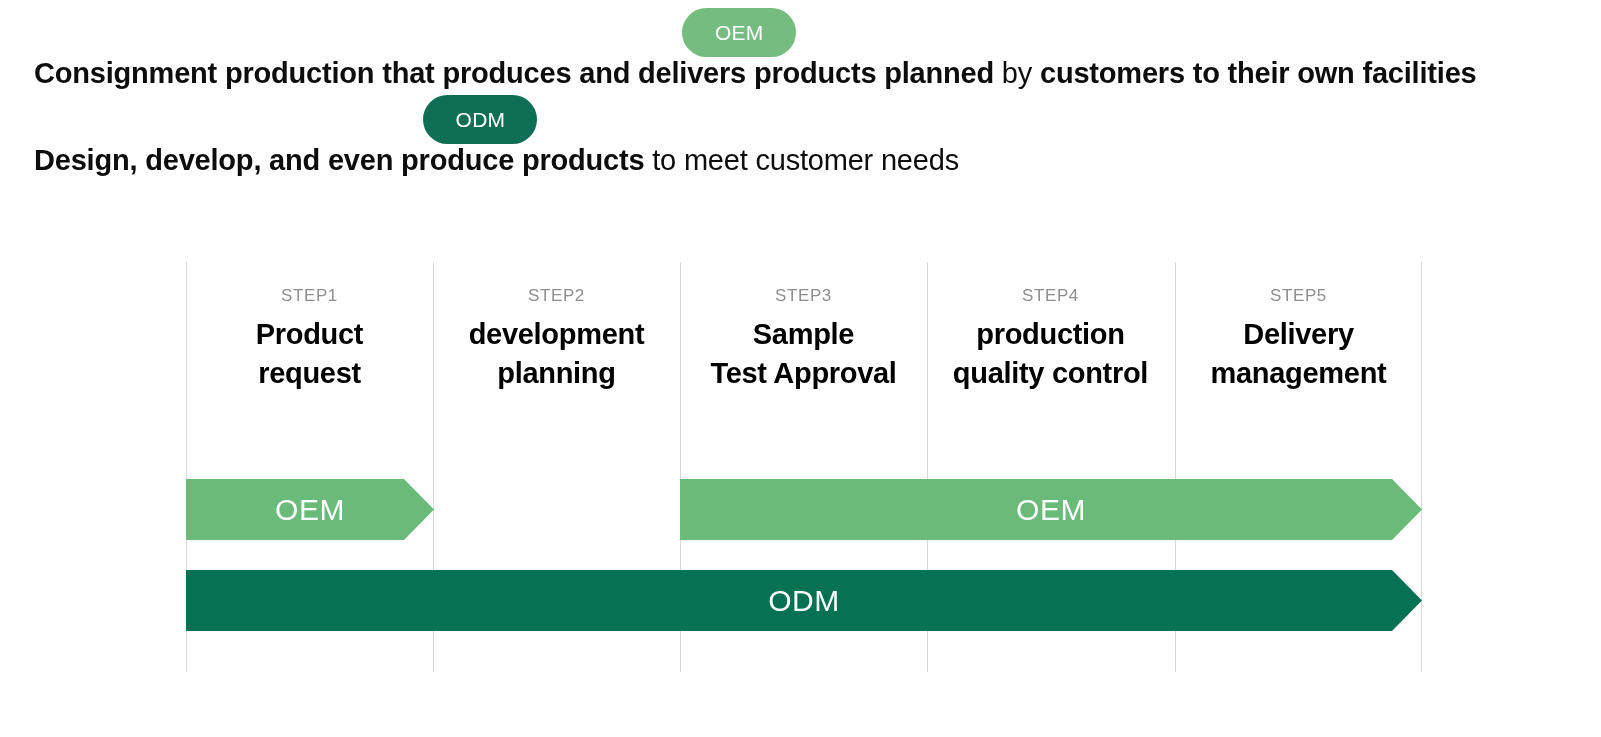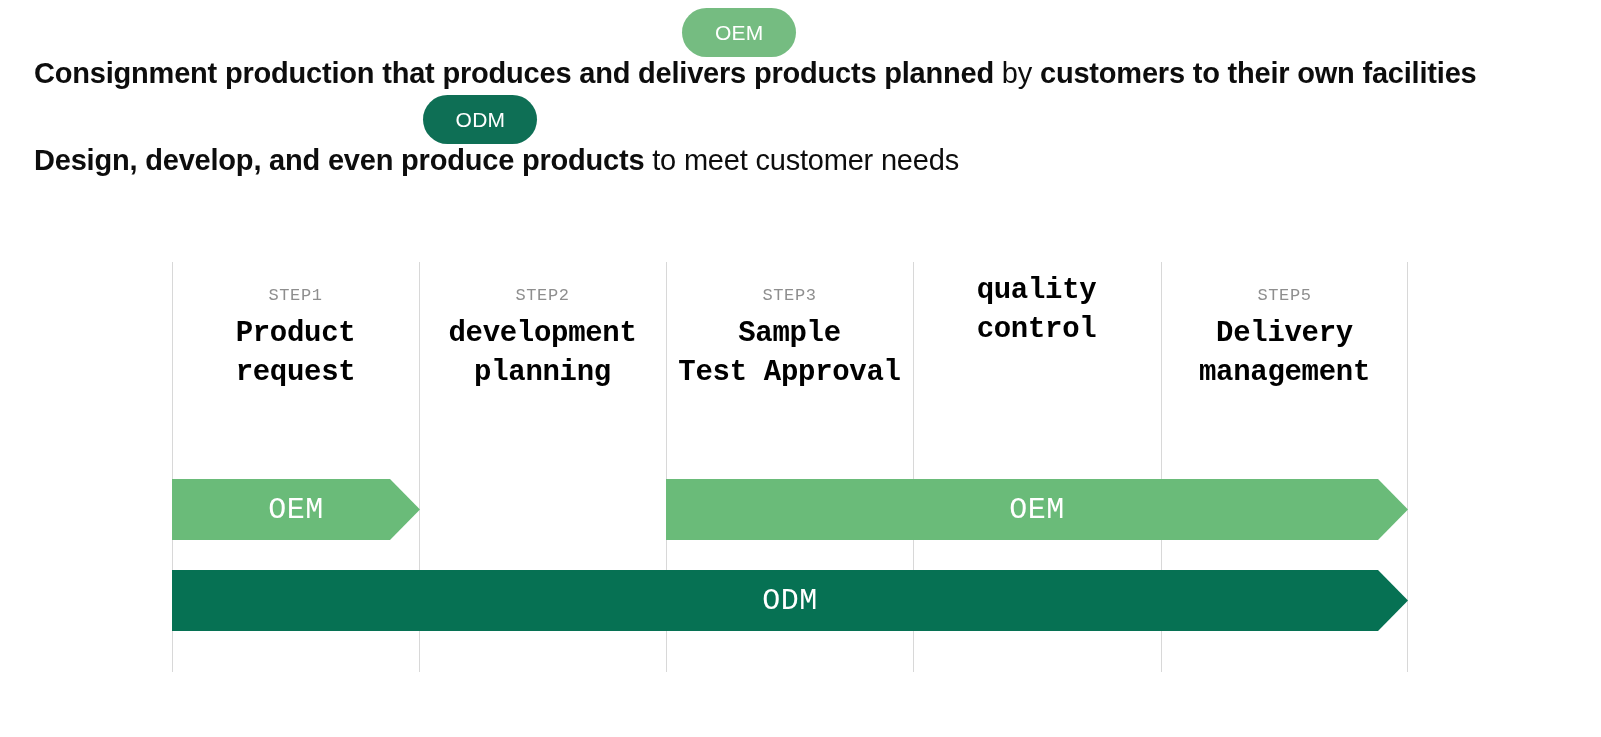--- a/index.html
+++ b/index.html
@@ -15,21 +15,21 @@
           display:flex; align-items:center; justify-content:center;
           color:#ffffff; font-size:21px; font-weight:500; letter-spacing:0.3px; }
   .pill.oem { background:#75bc81; }
   .pill.odm { background:#0e6f55; }
   .legend-text { margin-left:32px; font-size:29px; color:#0d0d0d;
                  letter-spacing:-0.2px; white-space:nowrap; }
   .seg-bold { font-weight:bold; }
   .seg-reg  { font-weight:normal; }
 
   
-  .diagram { position:absolute; left:172px; top:262px; width:1236px; height:410px;font-family:Liberation Mono, monospace; }
+  .diagram { position:absolute; left:186px; top:262px; width:1236px; height:410px; }
   .divider { position:absolute; top:0; width:1px; height:410px; background:#d8d8d8; z-index:0; }
   .d1{left:0;} .d2{left:247px;} .d3{left:494px;} .d4{left:741px;} .d5{left:989px;} .d6{left:1235px;}
 
   .step { position:absolute; top:0; width:247px; text-align:center; }
   .s1{left:0;} .s2{left:247px;} .s3{left:494px;} .s4{left:741px;} .s5{left:989px;}
   .step-label { margin-top:24px; font-size:17px; color:#8e8e8e; letter-spacing:0.6px; }
   .step-title { margin-top:9px; font-size:29px; font-weight:bold; color:#000000;
                 line-height:39px; letter-spacing:-0.3px; }
 
   .bar { position:absolute; height:61px; display:flex; align-items:center;
@@ -86,21 +86,23 @@
 
   <div class="step s3">
     <div class="step-label">STEP3</div>
     <div class="step-title">
       <div>Sample</div>
       <div>Test Approval</div>
     </div>
   </div>
 
   <div class="step s4">
+    <div class="step-label">STEP4</div>
     <div class="step-title">
+      <div>production</div>
       <div>quality control</div>
     </div>
   </div>
 
   <div class="step s5">
     <div class="step-label">STEP5</div>
     <div class="step-title">
       <div>Delivery</div>
       <div>management</div>
     </div>

